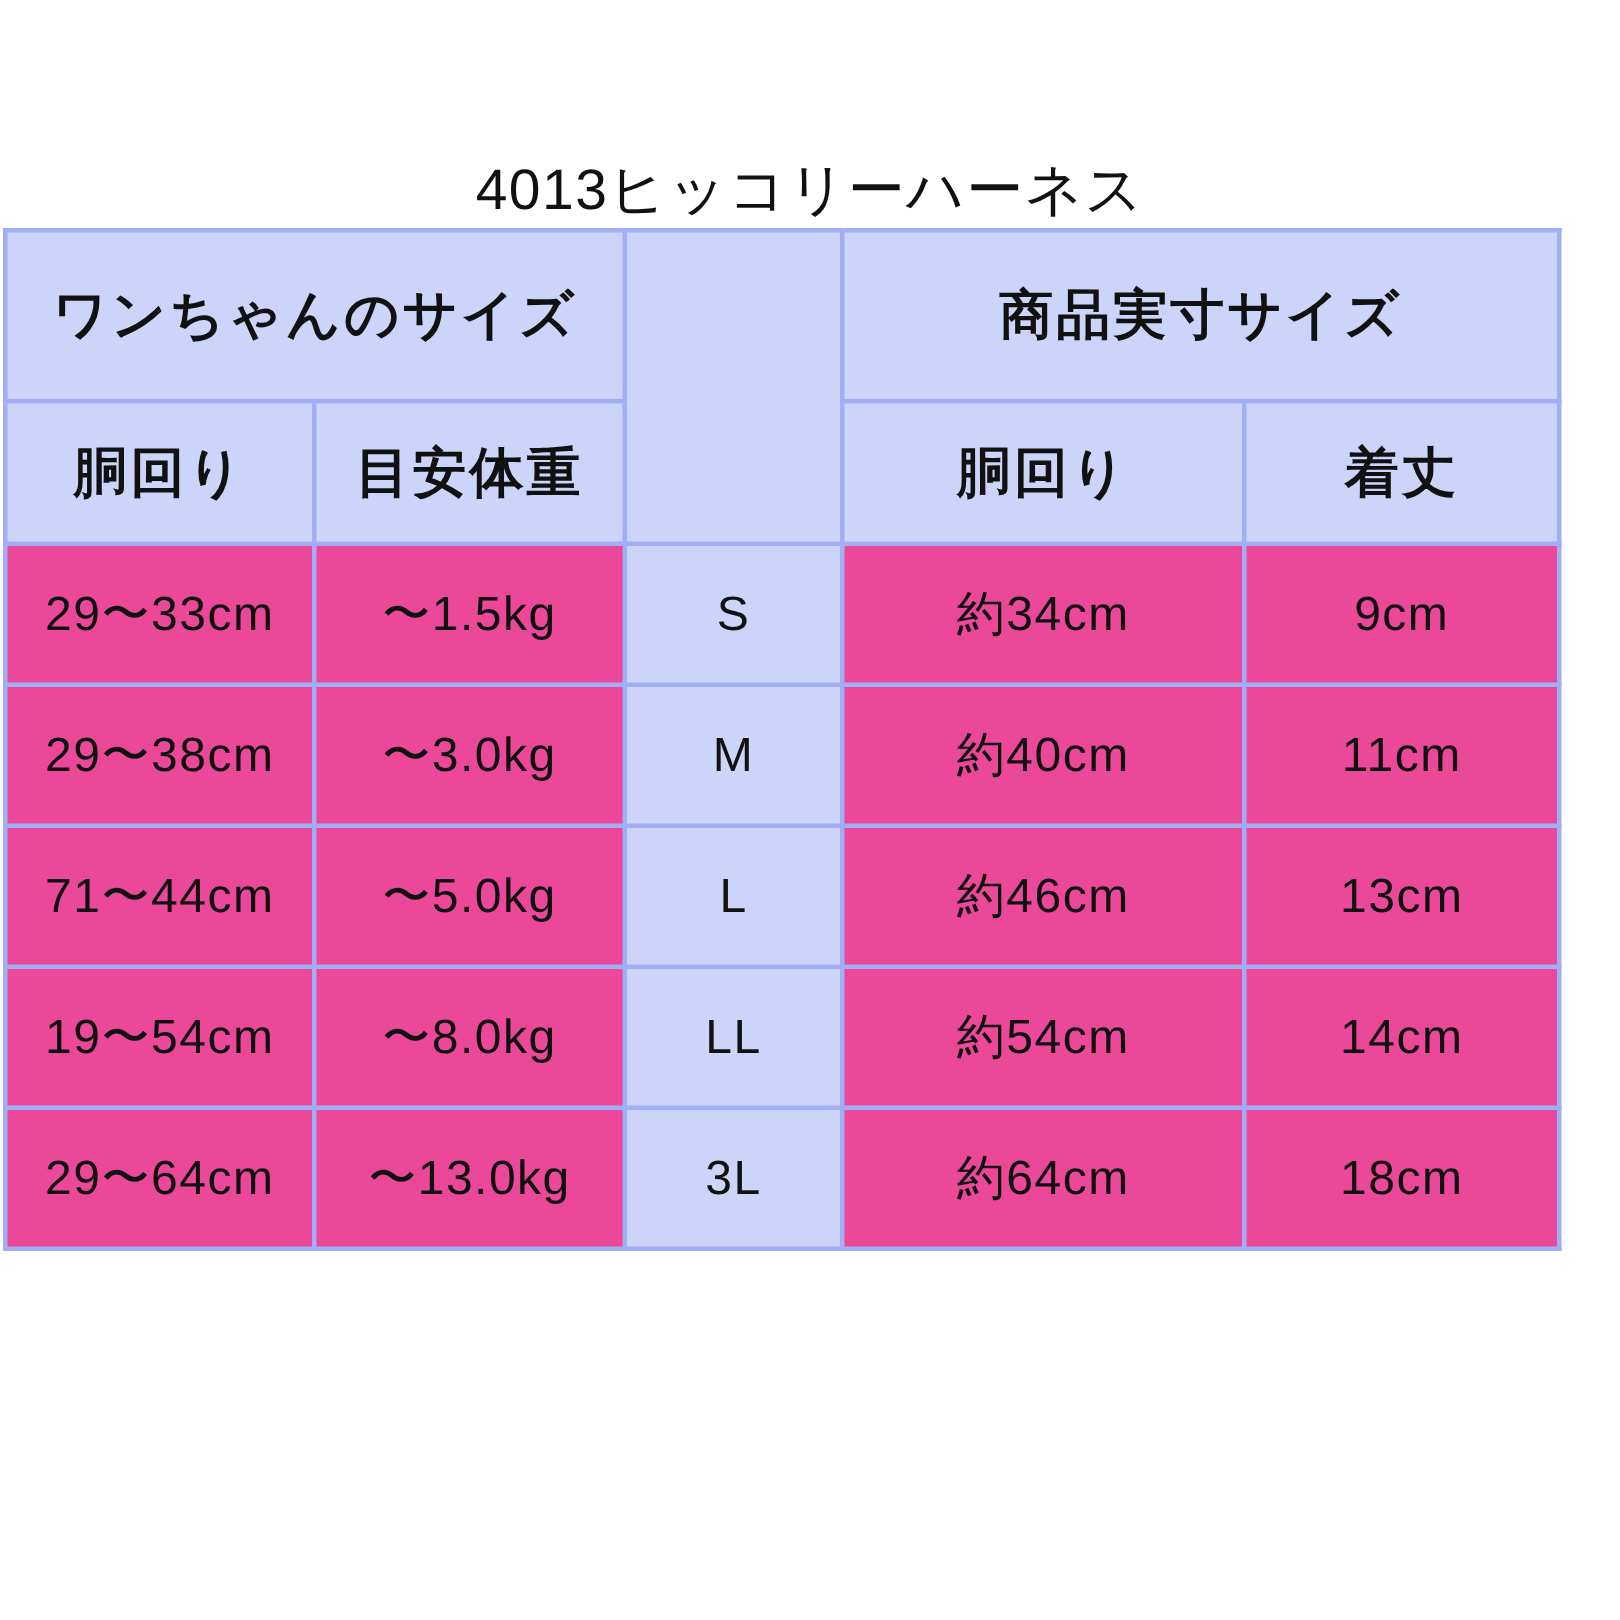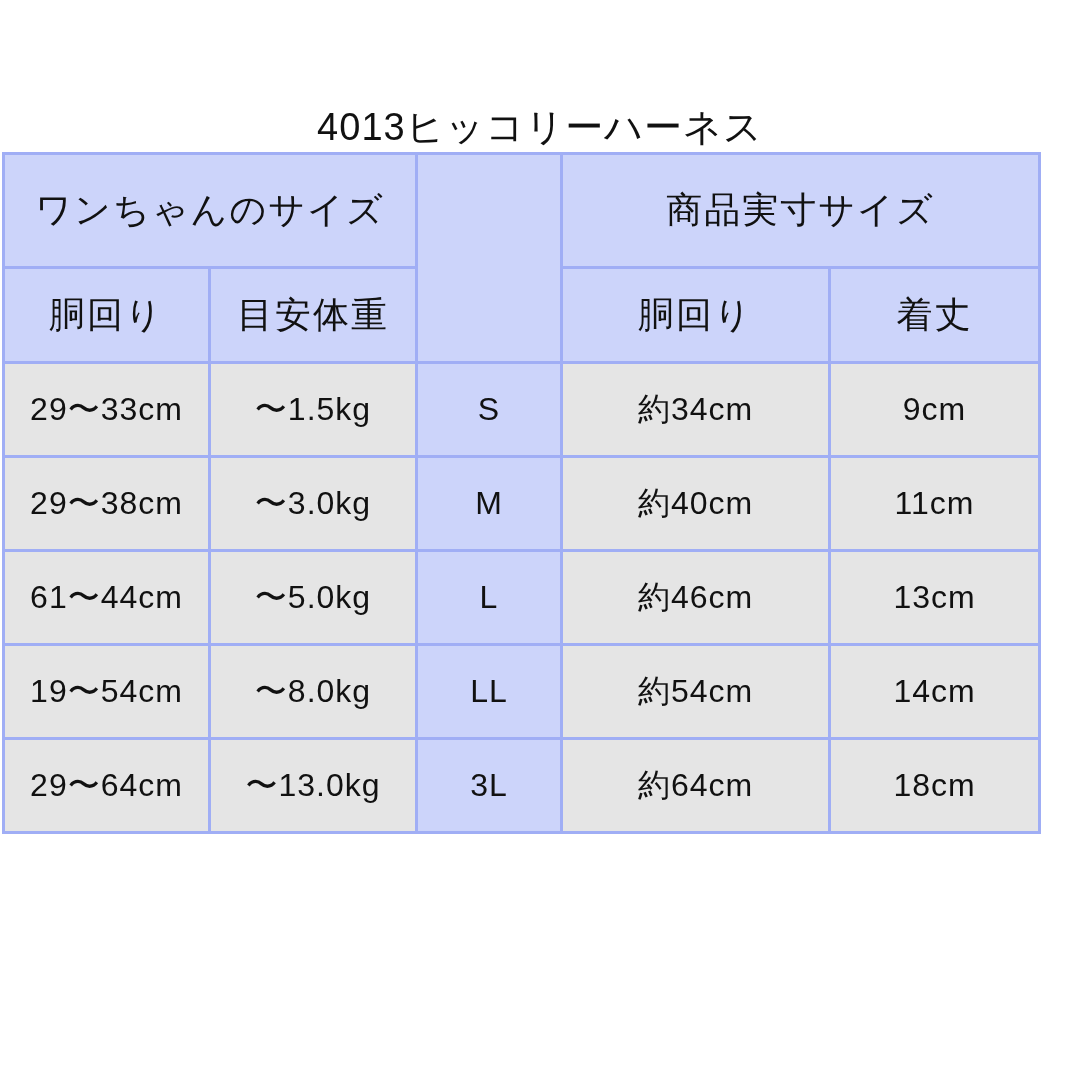--- a/index.html
+++ b/index.html
@@ -60,25 +60,25 @@
   }
   tr.group-row { height: 114px; }
   tr.sub-row { height: 95px; }
   tr.data-row { height: 94px; }
 
   th.group-header,
   th.sub-header,
   th.spacer {
     background: var(--cell-fill);
     font-size: 36px;
-    font-weight: 400;
+    font-weight: 700;
     letter-spacing: 2px;
   }
   td.value-cell {
-    background: #e5e5e5;
+    background: #ec4899;
     font-size: 32px;
     font-weight: 400;
     letter-spacing: 1px;
   }
   td.size-cell {
     background: var(--cell-fill);
     font-size: 32px;
     font-weight: 400;
     letter-spacing: 1px;
   }
@@ -119,21 +119,21 @@
         <td class="value-cell">9cm</td>
       </tr>
       <tr class="data-row">
         <td class="value-cell">29〜38cm</td>
         <td class="value-cell">〜3.0kg</td>
         <td class="size-cell">M</td>
         <td class="value-cell">約40cm</td>
         <td class="value-cell">11cm</td>
       </tr>
       <tr class="data-row">
-        <td class="value-cell">61〜44cm</td>
+        <td class="value-cell">71〜44cm</td>
         <td class="value-cell">〜5.0kg</td>
         <td class="size-cell">L</td>
         <td class="value-cell">約46cm</td>
         <td class="value-cell">13cm</td>
       </tr>
       <tr class="data-row">
         <td class="value-cell">19〜54cm</td>
         <td class="value-cell">〜8.0kg</td>
         <td class="size-cell">LL</td>
         <td class="value-cell">約54cm</td>

